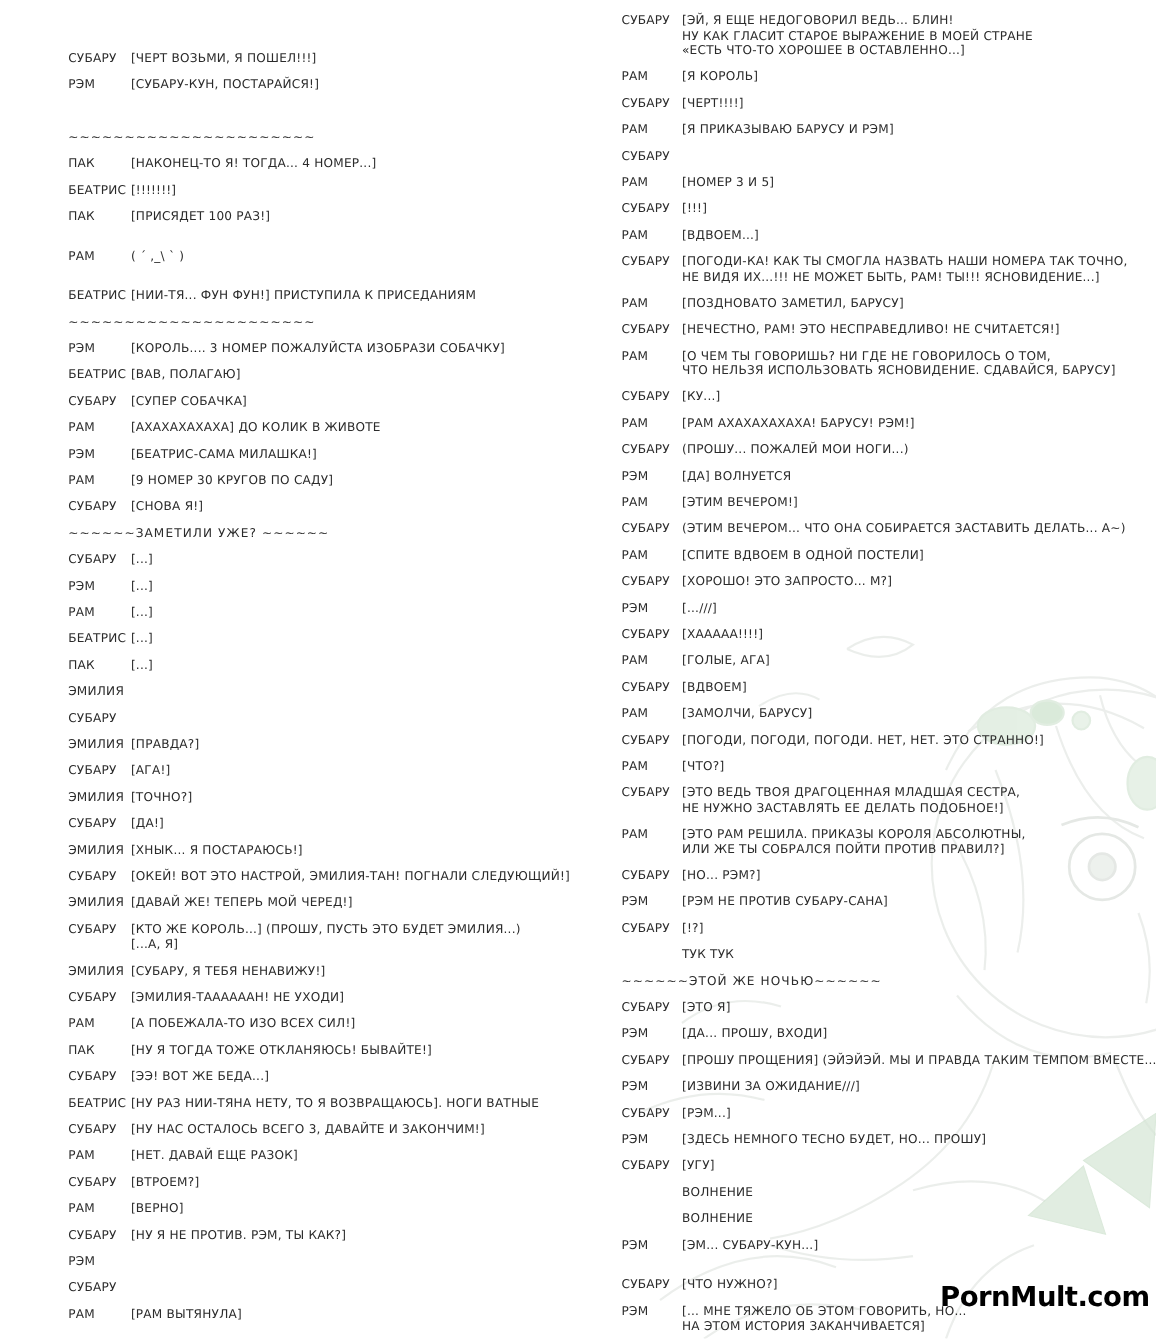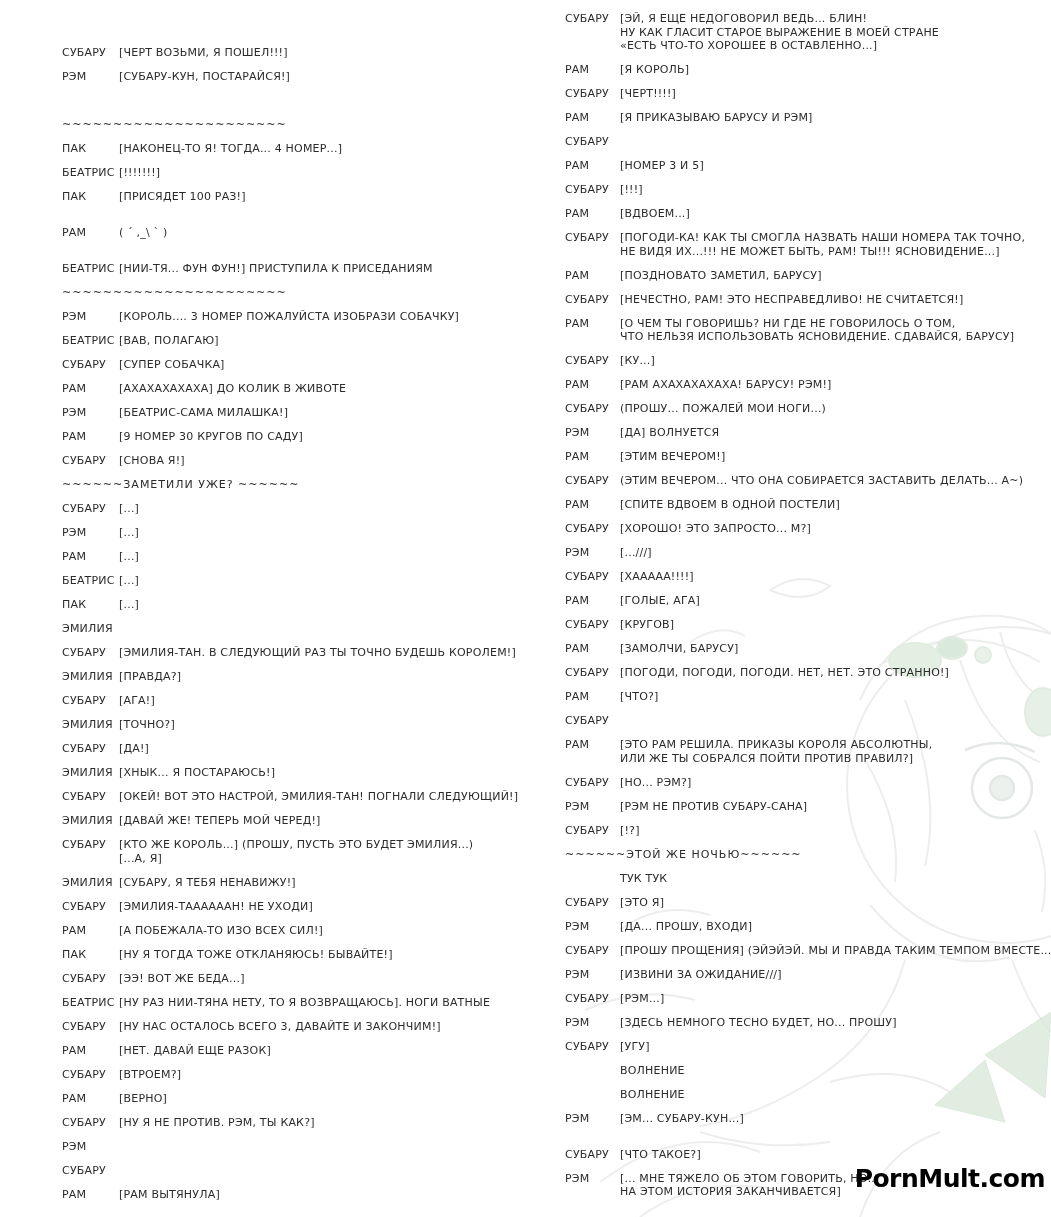--- a/index.html
+++ b/index.html
@@ -163,21 +163,20 @@
       </div>
       <div class="entry">
         <span class="speaker">ПАК</span>
         <span class="text">[...]</span>
       </div>
       <div class="entry">
         <span class="speaker">ЭМИЛИЯ</span>
       </div>
       <div class="entry">
         <span class="speaker">СУБАРУ</span>
-        <span class="text">[ЭМИЛИЯ-ТАН. В СЛЕДУЮЩИЙ РАЗ ТЫ ТОЧНО БУДЕШЬ КОРОЛЕМ!]</span>
       </div>
       <div class="entry">
         <span class="speaker">ЭМИЛИЯ</span>
         <span class="text">[ПРАВДА?]</span>
       </div>
       <div class="entry">
         <span class="speaker">СУБАРУ</span>
         <span class="text">[АГА!]</span>
       </div>
       <div class="entry">
@@ -346,60 +345,61 @@
       <div class="entry">
         <span class="speaker">СУБАРУ</span>
         <span class="text">[ХААААА!!!!]</span>
       </div>
       <div class="entry">
         <span class="speaker">РАМ</span>
         <span class="text">[ГОЛЫЕ, АГА]</span>
       </div>
       <div class="entry">
         <span class="speaker">СУБАРУ</span>
-        <span class="text">[КРУГОВ]</span>
+        <span class="text">[ВДВОЕМ]</span>
       </div>
       <div class="entry">
         <span class="speaker">РАМ</span>
         <span class="text">[ЗАМОЛЧИ, БАРУСУ]</span>
       </div>
       <div class="entry">
         <span class="speaker">СУБАРУ</span>
         <span class="text">[ПОГОДИ, ПОГОДИ, ПОГОДИ. НЕТ, НЕТ. ЭТО СТРАННО!]</span>
       </div>
       <div class="entry">
         <span class="speaker">РАМ</span>
         <span class="text">[ЧТО?]</span>
       </div>
       <div class="entry">
         <span class="speaker">СУБАРУ</span>
+        <span class="text">[ЭТО ВЕДЬ ТВОЯ ДРАГОЦЕННАЯ МЛАДШАЯ СЕСТРА,<br>НЕ НУЖНО ЗАСТАВЛЯТЬ ЕЕ ДЕЛАТЬ ПОДОБНОЕ!]</span>
       </div>
       <div class="entry">
         <span class="speaker">РАМ</span>
         <span class="text">[ЭТО РАМ РЕШИЛА. ПРИКАЗЫ КОРОЛЯ АБСОЛЮТНЫ,<br>ИЛИ ЖЕ ТЫ СОБРАЛСЯ ПОЙТИ ПРОТИВ ПРАВИЛ?]</span>
       </div>
       <div class="entry">
         <span class="speaker">СУБАРУ</span>
         <span class="text">[НО... РЭМ?]</span>
       </div>
       <div class="entry">
         <span class="speaker">РЭМ</span>
         <span class="text">[РЭМ НЕ ПРОТИВ СУБАРУ-САНА]</span>
       </div>
       <div class="entry">
         <span class="speaker">СУБАРУ</span>
         <span class="text">[!?]</span>
-      </div>
-      <div class="entry divider">
-        <span class="divider-text">~~~~~~ЭТОЙ ЖЕ НОЧЬЮ~~~~~~</span>
       </div>
       <div class="entry note">
         <span class="speaker"></span>
         <span class="text">ТУК ТУК</span>
       </div>
+      <div class="entry divider">
+        <span class="divider-text">~~~~~~ЭТОЙ ЖЕ НОЧЬЮ~~~~~~</span>
+      </div>
       <div class="entry">
         <span class="speaker">СУБАРУ</span>
         <span class="text">[ЭТО Я]</span>
       </div>
       <div class="entry">
         <span class="speaker">РЭМ</span>
         <span class="text">[ДА... ПРОШУ, ВХОДИ]</span>
       </div>
       <div class="entry">
         <span class="speaker">СУБАРУ</span>
@@ -428,21 +428,21 @@
       <div class="entry note">
         <span class="speaker"></span>
         <span class="text">ВОЛНЕНИЕ</span>
       </div>
       <div class="entry">
         <span class="speaker">РЭМ</span>
         <span class="text">[ЭМ... СУБАРУ-КУН...]</span>
       </div>
       <div class="entry" style="margin-top: 12px;">
         <span class="speaker">СУБАРУ</span>
-        <span class="text">[ЧТО ТАКОЕ?]</span>
+        <span class="text">[ЧТО НУЖНО?]</span>
       </div>
       <div class="entry">
         <span class="speaker">РЭМ</span>
         <span class="text">[... МНЕ ТЯЖЕЛО ОБ ЭТОМ ГОВОРИТЬ, НО...<br>НА ЭТОМ ИСТОРИЯ ЗАКАНЧИВАЕТСЯ]</span>
       </div>
     </div>
 
   <div class="watermark">PornMult.com</div>
 </div>
 

